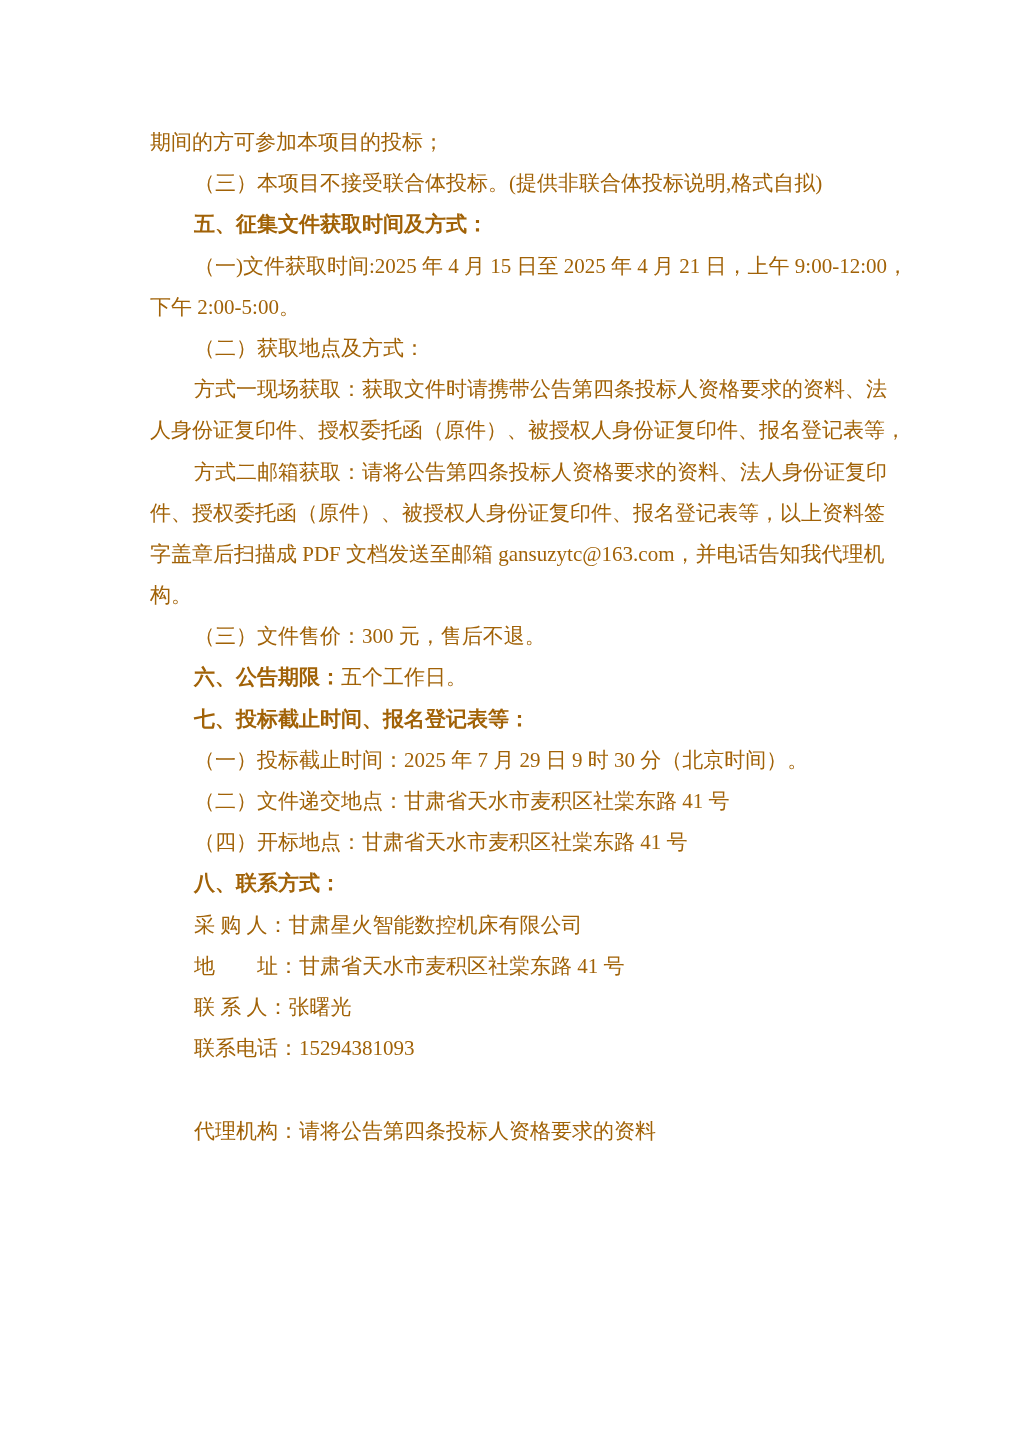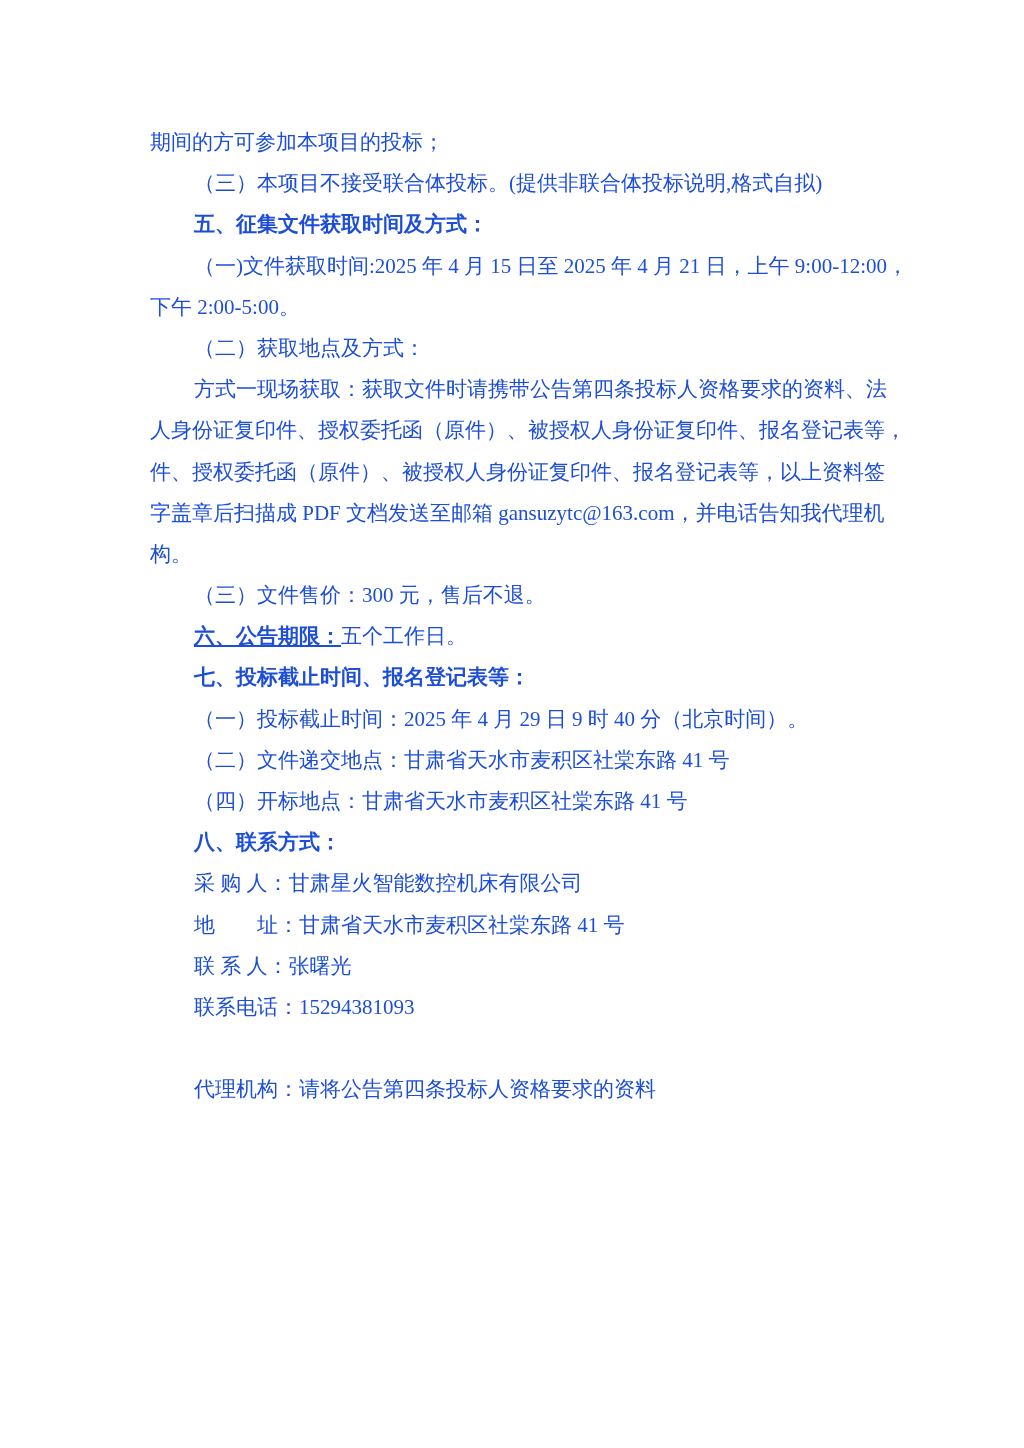--- a/index.html
+++ b/index.html
@@ -9,54 +9,55 @@
   }
   .page {
     position: relative;
     width: 1024px;
     height: 1448px;
     background: #ffffff;
     box-sizing: border-box;
     padding: 122px 148px 0 150px;
     font-family: "Liberation Serif", "DejaVu Serif", serif;
     font-size: 21px;
-    color: #1d4ed8;
+    color: #a16207;
     overflow: hidden;
   }
   .line {
     height: 41.2px;
     line-height: 41.2px;
     white-space: nowrap;
     font-weight: normal;
   }
   .indent { padding-left: 44px; }
   .bold { font-weight: bold; }
-  .bold-part { font-weight: bold; text-decoration: underline; }
+  .bold-part { font-weight: bold; }
 </style>
 </head>
 <body>
 
 <div class="page">
   <div class="line">期间的方可参加本项目的投标；</div>
   <div class="line indent">（三）本项目不接受联合体投标。(提供非联合体投标说明,格式自拟)</div>
   <div class="line indent bold">五、征集文件获取时间及方式：</div>
   <div class="line indent">（一)文件获取时间:2025 年 4 月 15 日至 2025 年 4 月 21 日，上午 9:00-12:00，</div>
   <div class="line">下午 2:00-5:00。</div>
   <div class="line indent">（二）获取地点及方式：</div>
   <div class="line indent">方式一现场获取：获取文件时请携带公告第四条投标人资格要求的资料、法</div>
   <div class="line">人身份证复印件、授权委托函（原件）、被授权人身份证复印件、报名登记表等，</div>
+  <div class="line indent">方式二邮箱获取：请将公告第四条投标人资格要求的资料、法人身份证复印</div>
   <div class="line">件、授权委托函（原件）、被授权人身份证复印件、报名登记表等，以上资料签</div>
   <div class="line">字盖章后扫描成 PDF 文档发送至邮箱 gansuzytc@163.com，并电话告知我代理机</div>
   <div class="line">构。</div>
   <div class="line indent">（三）文件售价：300 元，售后不退。</div>
   <div class="line indent">
     <span class="bold-part">六、公告期限：</span><span>五个工作日。</span>
   </div>
   <div class="line indent bold">七、投标截止时间、报名登记表等：</div>
-  <div class="line indent">（一）投标截止时间：2025 年 4 月 29 日 9 时 40 分（北京时间）。</div>
+  <div class="line indent">（一）投标截止时间：2025 年 7 月 29 日 9 时 30 分（北京时间）。</div>
   <div class="line indent">（二）文件递交地点：甘肃省天水市麦积区社棠东路 41 号</div>
   <div class="line indent">（四）开标地点：甘肃省天水市麦积区社棠东路 41 号</div>
   <div class="line indent bold">八、联系方式：</div>
   <div class="line indent">采 购 人：甘肃星火智能数控机床有限公司</div>
   <div class="line indent">地　　址：甘肃省天水市麦积区社棠东路 41 号</div>
   <div class="line indent">联 系 人：张曙光</div>
   <div class="line indent">联系电话：15294381093</div>
   <div class="line"></div>
   <div class="line indent">代理机构：请将公告第四条投标人资格要求的资料</div>
 </div>

